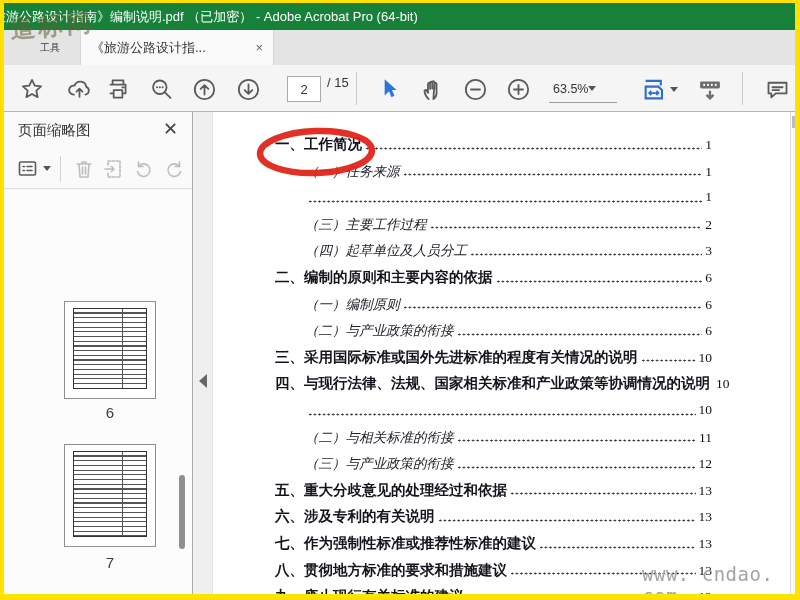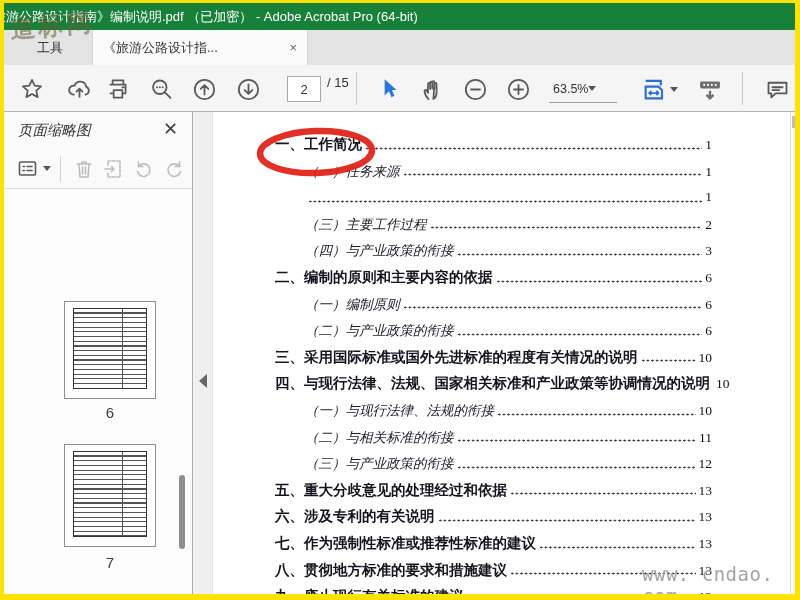--- a/index.html
+++ b/index.html
@@ -12,22 +12,22 @@
   
   .titlebar { position:absolute; left:0; top:0; width:100%; height:27px;
               background:#17813a; overflow:hidden; }
   .titlebar .t { position:absolute; left:-11px; top:5px; color:#fff;
                  font-size:13px; white-space:nowrap; }
 
   
   .tabbar { position:absolute; left:0; top:27px; width:100%; height:35px;
             background:#e4e4e4; }
   .tab-tools { position:absolute; left:0; top:0; width:92px; height:35px;
-               line-height:35px; text-align:center; font-size:13px; color:#333; }
-  .tab-doc { position:absolute; left:88px; top:0; width:216px; height:35px;
+               line-height:35px; text-align:center; font-size:10px; color:#333; }
+  .tab-doc { position:absolute; left:76px; top:0; width:194px; height:35px;
              background:#fafafa; border-left:1px solid #d6d6d6; border-right:1px solid #d6d6d6;
              display:flex; align-items:center; padding:0 10px; }
   .tab-doc .label { flex:1; font-size:13px; color:#333; white-space:nowrap;
                     overflow:hidden; }
   .tab-doc .x { font-size:13px; color:#666; margin-left:6px; }
 
   
   .toolbar { position:absolute; left:0; top:62px; width:100%; height:47px;
              background:#f5f5f5; border-bottom:1px solid #b5b5b5; }
   .tb { position:absolute; top:10px; width:28px; height:28px; display:flex;
@@ -44,21 +44,21 @@
              justify-content:flex-start; padding:0 4px; font-size:12.5px; color:#333; }
   .caret { width:0; height:0; border-left:4px solid transparent;
            border-right:4px solid transparent; border-top:5px solid #555; }
   .fitcaret { position:absolute; left:666px; top:22px; }
   .red-ellipse { position:absolute; left:250px; top:60px; z-index:40; pointer-events:none; }
 
   
   .sidebar { position:absolute; left:0; top:109px; width:189px; bottom:0;
              background:#fafafa; border-right:1px solid #a9a9a9; }
   .sb-head { position:absolute; left:0; top:0; width:100%; height:36px; }
-  .sb-head .t { position:absolute; left:14px; top:9px; font-size:14.5px; color:#333;font-style:italic; }
+  .sb-head .t { position:absolute; left:14px; top:9px; font-size:14.5px; color:#333; }
   .sb-head .x { position:absolute; right:14px; top:6px; font-size:18px; color:#444; }
   .sb-tools { position:absolute; left:0; top:36px; width:100%; height:41px;
               border-bottom:1px solid #dcdcdc; }
   .sbi { position:absolute; top:9px; width:24px; height:24px; }
   .sb-sep { position:absolute; left:56px; top:8px; width:1px; height:26px; background:#d2d2d2; }
   .thumbs { position:absolute; left:0; top:78px; right:0; bottom:0;
             background:#fcfcfc; overflow:hidden; }
   .thumb-page { position:absolute; left:60px; width:92px; background:#fff;
                 border:1px solid #8f8f8f; }
   .thumb-label { position:absolute; left:60px; width:92px; text-align:center;
@@ -305,21 +305,21 @@
       <div class="toc-row lv2">
           <span class="leader"></span>
           <span class="p">1</span>
         </div>
       <div class="toc-row lv2">
           <span class="t">（三）主要工作过程</span>
           <span class="leader"></span>
           <span class="p">2</span>
         </div>
       <div class="toc-row lv2">
-          <span class="t">（四）与产业政策的衔接</span>
+          <span class="t">（四）起草单位及人员分工</span>
           <span class="leader"></span>
           <span class="p">3</span>
         </div>
       <div class="toc-row lv1">
           <span class="t">二、编制的原则和主要内容的依据</span>
           <span class="leader"></span>
           <span class="p">6</span>
         </div>
       <div class="toc-row lv2">
           <span class="t">（一）编制原则</span>
@@ -335,21 +335,20 @@
           <span class="t">三、采用国际标准或国外先进标准的程度有关情况的说明</span>
           <span class="leader"></span>
           <span class="p">10</span>
         </div>
       <div class="toc-row lv1">
           <span class="t">四、与现行法律、法规、国家相关标准和产业政策等协调情况的说明</span>
           <span class="leader"></span>
           <span class="p">10</span>
         </div>
       <div class="toc-row lv2">
-          <span class="t">（一）与现行法律、法规的衔接</span>
           <span class="leader"></span>
           <span class="p">10</span>
         </div>
       <div class="toc-row lv2">
           <span class="t">（二）与相关标准的衔接</span>
           <span class="leader"></span>
           <span class="p">11</span>
         </div>
       <div class="toc-row lv2">
           <span class="t">（三）与产业政策的衔接</span>

